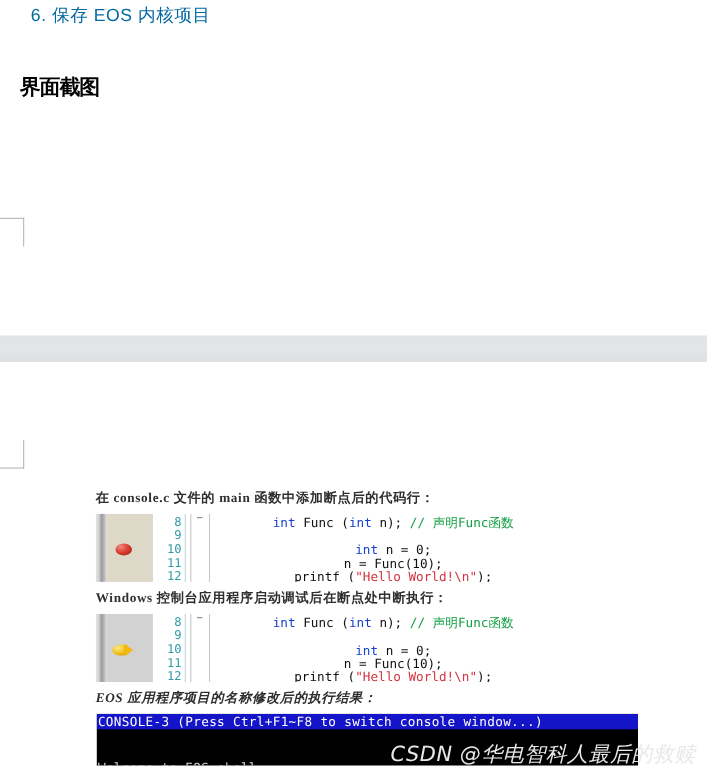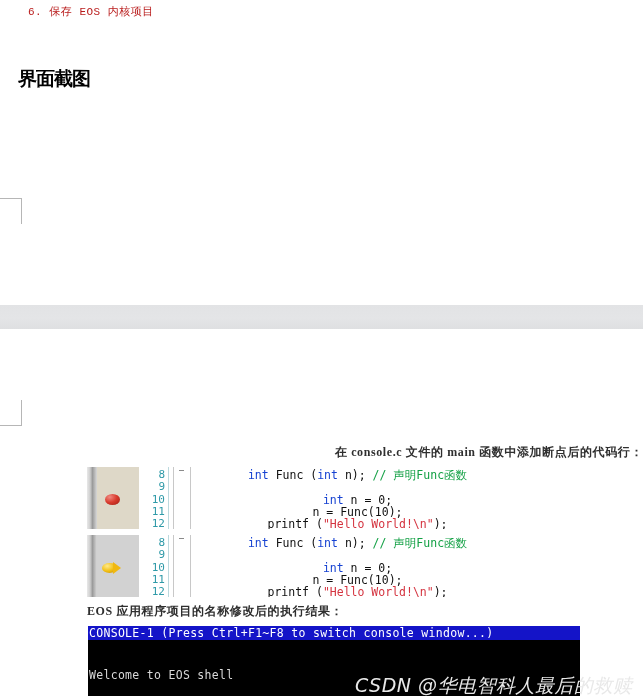--- a/index.html
+++ b/index.html
@@ -13,23 +13,23 @@
     font-family: "Liberation Sans", sans-serif;
     position: relative;
     overflow: hidden;
   }
 
   
   .doc-list-item {
     position: absolute;
     left: 28px;
     top: 4px;
-    font-family: Liberation Mono, monospace;
-    font-size: 11px;
-    color: #b91c1c;
+    font-family: Liberation Sans, sans-serif;
+    font-size: 16px;
+    color: #0369a1;
     letter-spacing: 0.5px;
     white-space: nowrap;
   }
   .section-heading {
     position: absolute;
     left: 18px;
     top: 66px;
     font-family: "DejaVu Sans", sans-serif;
     font-size: 19px;
     font-weight: bold;
@@ -84,23 +84,23 @@
   }
   .caption {
     font-family: "Liberation Serif", serif;
     font-size: 12px;
     font-weight: bold;
     color: #2f2f2f;
     margin-left: 87px;
     letter-spacing: 0.6px;
     white-space: nowrap;
   }
-  .caption.cap-1 { margin-top: 4px; text-align: right; }
+  .caption.cap-1 { margin-top: 4px; }
   .caption.cap-2 { margin-top: 6px; }
-  .caption.cap-3 { margin-top: 6px; }
+  .caption.cap-3 { margin-top: 6px; font-style: italic; }
 
   
   .code-block {
     position: relative;
     margin-left: 87px;
     margin-top: 6px;
     width: 415px;
     height: 62px;
     background: #ffffff;
     display: flex;
@@ -283,20 +283,21 @@
       <div>10</div>
       <div>11</div>
       <div>12</div>
     </div>
     <div class="fold-col">
       <div class="fold-tick"></div>
     </div>
     <div class="code-lines"><div><span class="tok-kw">int</span><span> Func (</span><span class="tok-kw">int</span><span> n); </span><span class="tok-comment">// 声明Func函数</span></div><div><span class="blank-line"> </span></div><div><span class="tok-kw">int</span><span> n = 0;</span></div><div><span>n = Func(10);</span></div><div><span>printf (</span><span class="tok-string">"Hello World!\n"</span><span>);</span></div></div>
   </div>
 
+  <div class="caption cap-2">Windows 控制台应用程序启动调试后在断点处中断执行：</div>
 
   <div class="code-block">
     <div class="gutter">
       <div class="gutter-strip"></div>
       <div class="gutter-indicator gray">
         <div class="arrow-marker">
           <div class="arrow-body"></div>
           <div class="arrow-head"></div>
         </div>
       </div>
@@ -310,21 +311,21 @@
     </div>
     <div class="fold-col">
       <div class="fold-tick"></div>
     </div>
     <div class="code-lines"><div><span class="tok-kw">int</span><span> Func (</span><span class="tok-kw">int</span><span> n); </span><span class="tok-comment">// 声明Func函数</span></div><div><span class="blank-line"> </span></div><div><span class="tok-kw">int</span><span> n = 0;</span></div><div><span>n = Func(10);</span></div><div><span>printf (</span><span class="tok-string">"Hello World!\n"</span><span>);</span></div></div>
   </div>
 
   <div class="caption cap-3">EOS 应用程序项目的名称修改后的执行结果：</div>
 
   <div class="console-window">
-    <div class="console-titlebar">CONSOLE-1 (Press Ctrl+F1~F8 to switch console window...)</div>
+    <div class="console-titlebar">CONSOLE-3 (Press Ctrl+F1~F8 to switch console window...)</div>
     <div class="console-body">
       <div>Welcome to EOS shell</div>
       
     </div>
   </div>
 
 </div>
 
 <div class="watermark">CSDN @华电智科人最后的救赎</div>
 

